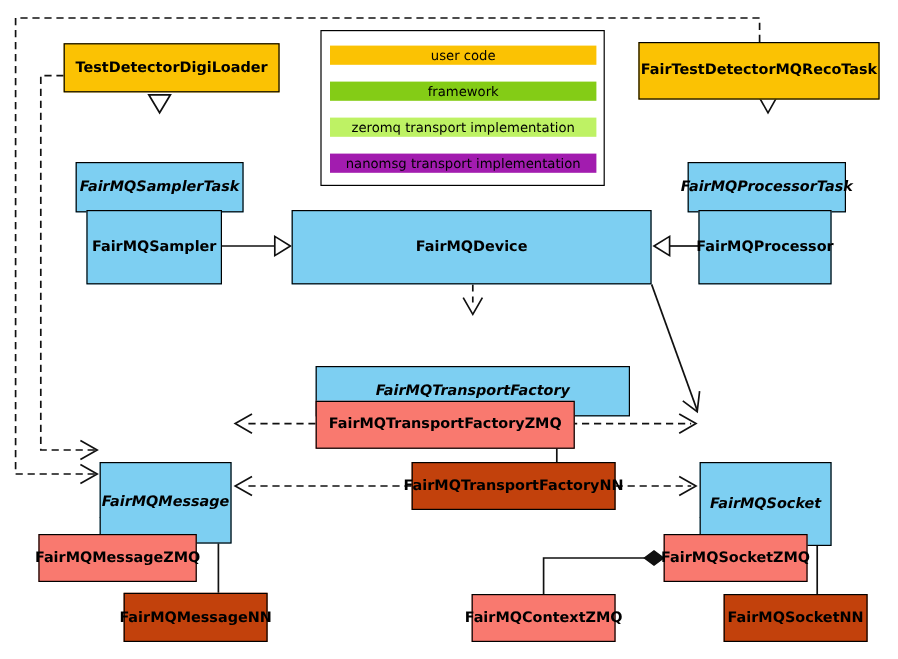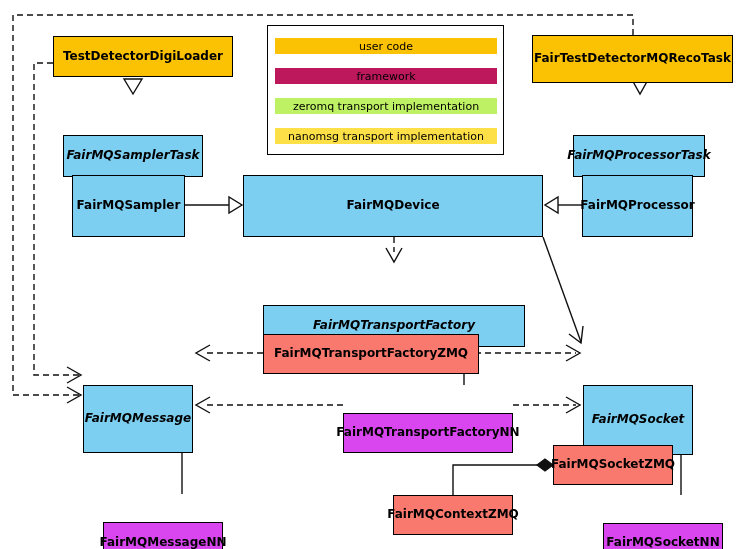--- a/index.html
+++ b/index.html
@@ -10,34 +10,34 @@
   .edges { position:absolute; left:0; top:0; width:748px; height:549px; }
   .node {
     position:absolute; box-sizing:border-box; border:1.6px solid #000000;
     display:flex; align-items:center; justify-content:center;
     font-size:12px; font-weight:bold; color:#000000; text-align:right; line-height:1.1;
   }
   .node.abstract { font-style:italic;margin-top:40px; }
   .c-user     { background:#FBC203; }
   .c-framework{ background:#7DCFF2; }
   .c-zeromq   { background:#F9796F; }
-  .c-nanomsg  { background:#d946ef;margin-top:28px; }
+  .c-nanomsg  { background:#c2410c; }
   .legend {
     position:absolute; left:267px; top:25px; width:237px; height:130px;
     box-sizing:border-box; border:1.5px solid #000000; background:#ffffff;
   }
   .legend-bar {
     position:absolute; left:7px; width:222px; height:16px;
     display:flex; align-items:center; justify-content:center;
     font-size:11px; color:#000000;
   }
   .lb-0 { top:12px;  background:#FBC203; }
-  .lb-1 { top:42px;  background:#be185d; }
+  .lb-1 { top:42px;  background:#84cc16; }
   .lb-2 { top:72px;  background:#bef264; }
-  .lb-3 { top:102px; background:#fde047; }
+  .lb-3 { top:102px; background:#a21caf; }
   svg line, svg polyline, svg path { stroke:#111111; stroke-width:1.4; fill:none; }
   svg polygon.tri  { fill:#ffffff; stroke:#111111; stroke-width:1.4; }
   svg polygon.diam { fill:#111111; stroke:#111111; stroke-width:1.2; }
   .dash  { stroke-dasharray:6,4; }
 </style>
 </head>
 <body>
 
 <div class="stage">
 
@@ -203,20 +203,23 @@
   </div>
 
   <div class="node c-framework abstract" style="left:83px;top:345px;width:110px;height:68px">
     <span>FairMQMessage</span>
   </div>
 
   <div class="node c-framework abstract" style="left:583px;top:345px;width:110px;height:70px">
     <span>FairMQSocket</span>
   </div>
 
+  <div class="node c-zeromq" style="left:32px;top:445px;width:132px;height:40px">
+    <span>FairMQMessageZMQ</span>
+  </div>
 
   <div class="node c-nanomsg" style="left:103px;top:494px;width:120px;height:41px">
     <span>FairMQMessageNN</span>
   </div>
 
   <div class="node c-zeromq" style="left:393px;top:495px;width:120px;height:40px">
     <span>FairMQContextZMQ</span>
   </div>
 
   <div class="node c-zeromq" style="left:553px;top:445px;width:120px;height:40px">

